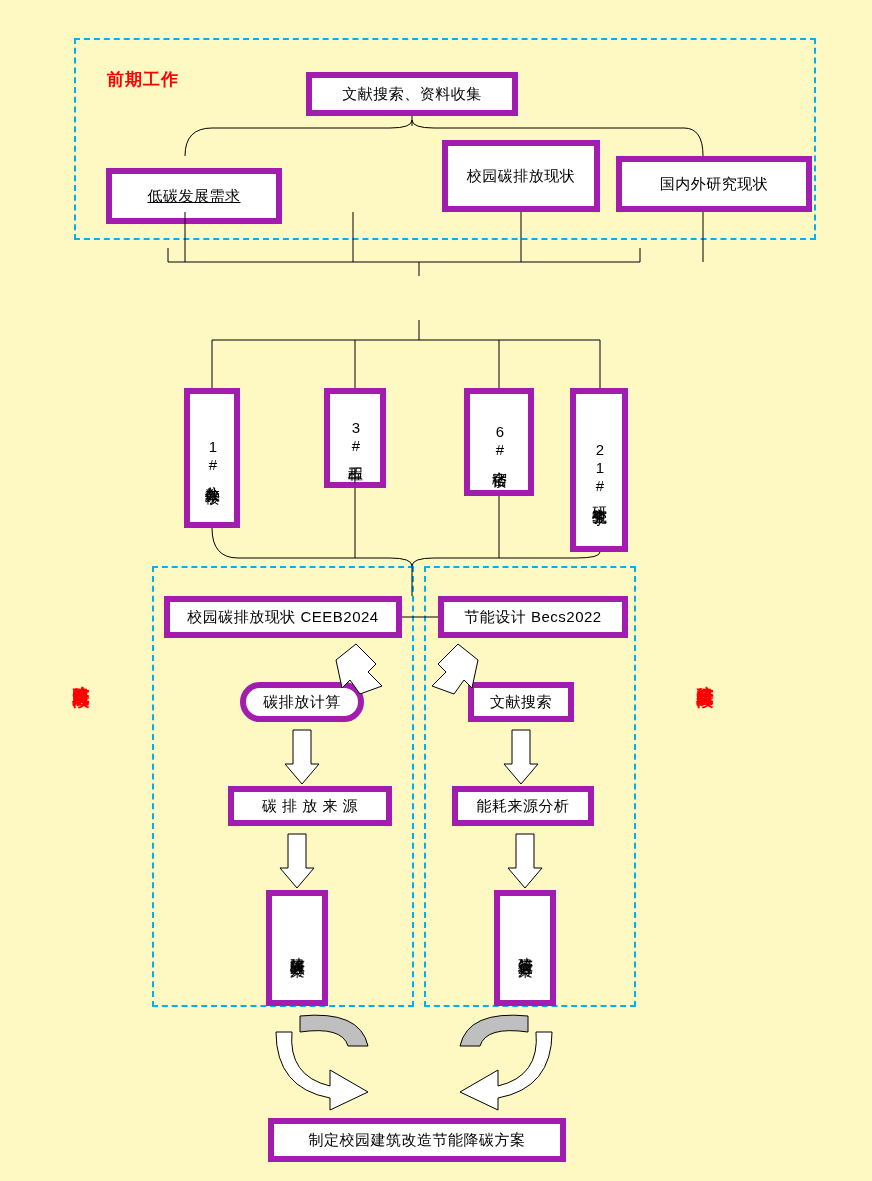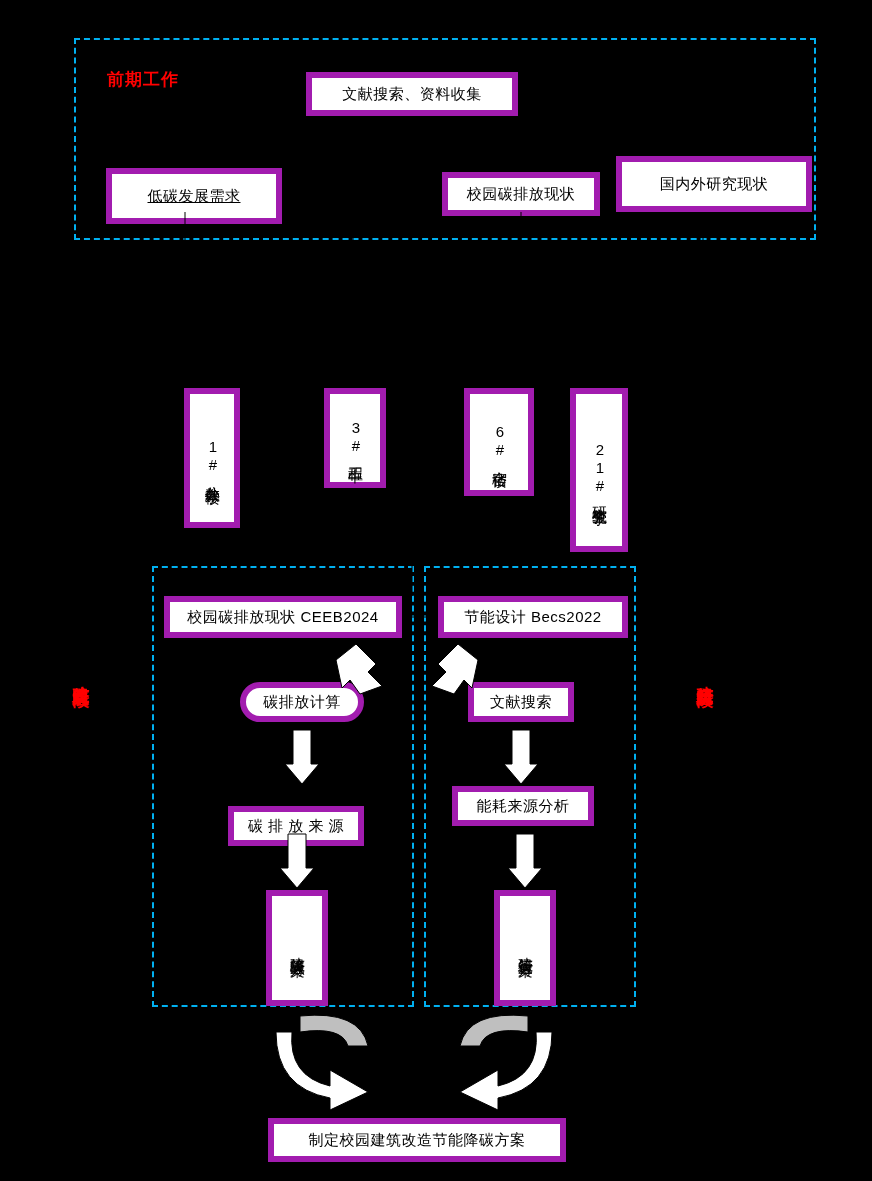--- a/index.html
+++ b/index.html
@@ -7,21 +7,21 @@
     padding: 0;
     background: #ffffff;
   }
   body {
     font-family: "Liberation Sans", "DejaVu Sans", sans-serif;
   }
   #canvas {
     position: relative;
     width: 872px;
     height: 1181px;
-    background: #000000;
+    background: #fef9c3;
     overflow: hidden;
   }
   .box {
     position: absolute;
     border: 6px solid #a21caf;
     background: #ffffff;
     box-sizing: border-box;
     display: flex;
     align-items: center;
     justify-content: center;
@@ -91,34 +91,34 @@
 
   <div class="red-label vert" style="left:70px; top:672px; height:190px;">建筑改造阶段</div>
 
   <div class="dashed" style="left:424px; top:566px; width:212px; height:441px;"></div>
 
   <div class="red-label vert" style="left:694px; top:672px; height:190px;">建筑运行阶段</div>
 
   <div class="box" style="left:306px; top:72px; width:212px; height:44px;">文献搜索、资料收集</div>
 
   <div class="box" style="left:106px; top:168px; width:176px; height:56px;text-decoration:underline;">低碳发展需求</div>
-  <div class="box" style="left:442px; top:172px; width:158px; height:44px;">校园碳排放现状</div>
+  <div class="box" style="left:442px; top:140px; width:158px; height:72px;">校园碳排放现状</div>
   <div class="box" style="left:616px; top:156px; width:196px; height:56px;">国内外研究现状</div>
 
 
   <div class="box vertical" style="left:184px; top:388px; width:56px; height:140px;">1#公共教学楼</div>
   <div class="box vertical" style="left:324px; top:388px; width:62px; height:100px;">3#工程中</div>
   <div class="box vertical" style="left:464px; top:388px; width:70px; height:108px;">6#宿舍楼</div>
   <div class="box vertical" style="left:570px; top:388px; width:58px; height:164px;">21#研究生教学</div>
 
   <div class="box" style="left:164px; top:596px; width:238px; height:42px;">校园碳排放现状 CEEB2024</div>
   <div class="box" style="left:438px; top:596px; width:190px; height:42px;">节能设计 Becs2022</div>
 
   <div class="box" style="left:240px; top:682px; width:124px; height:40px;border-radius:20px;">碳排放计算</div>
-  <div class="box" style="left:228px; top:806px; width:136px; height:40px;">碳 排 放 来 源</div>
+  <div class="box" style="left:228px; top:786px; width:164px; height:40px;">碳 排 放 来 源</div>
   <div class="box vertical" style="left:266px; top:890px; width:62px; height:116px;">建筑降碳方案</div>
 
   <div class="box" style="left:468px; top:682px; width:106px; height:40px;">文献搜索</div>
   <div class="box" style="left:452px; top:786px; width:142px; height:40px;">能耗来源分析</div>
   <div class="box vertical" style="left:494px; top:890px; width:62px; height:116px;">建筑运行方案</div>
 
   <div class="box" style="left:268px; top:1118px; width:298px; height:44px;">制定校园建筑改造节能降碳方案</div>
 
   <svg class="overlay">
 

